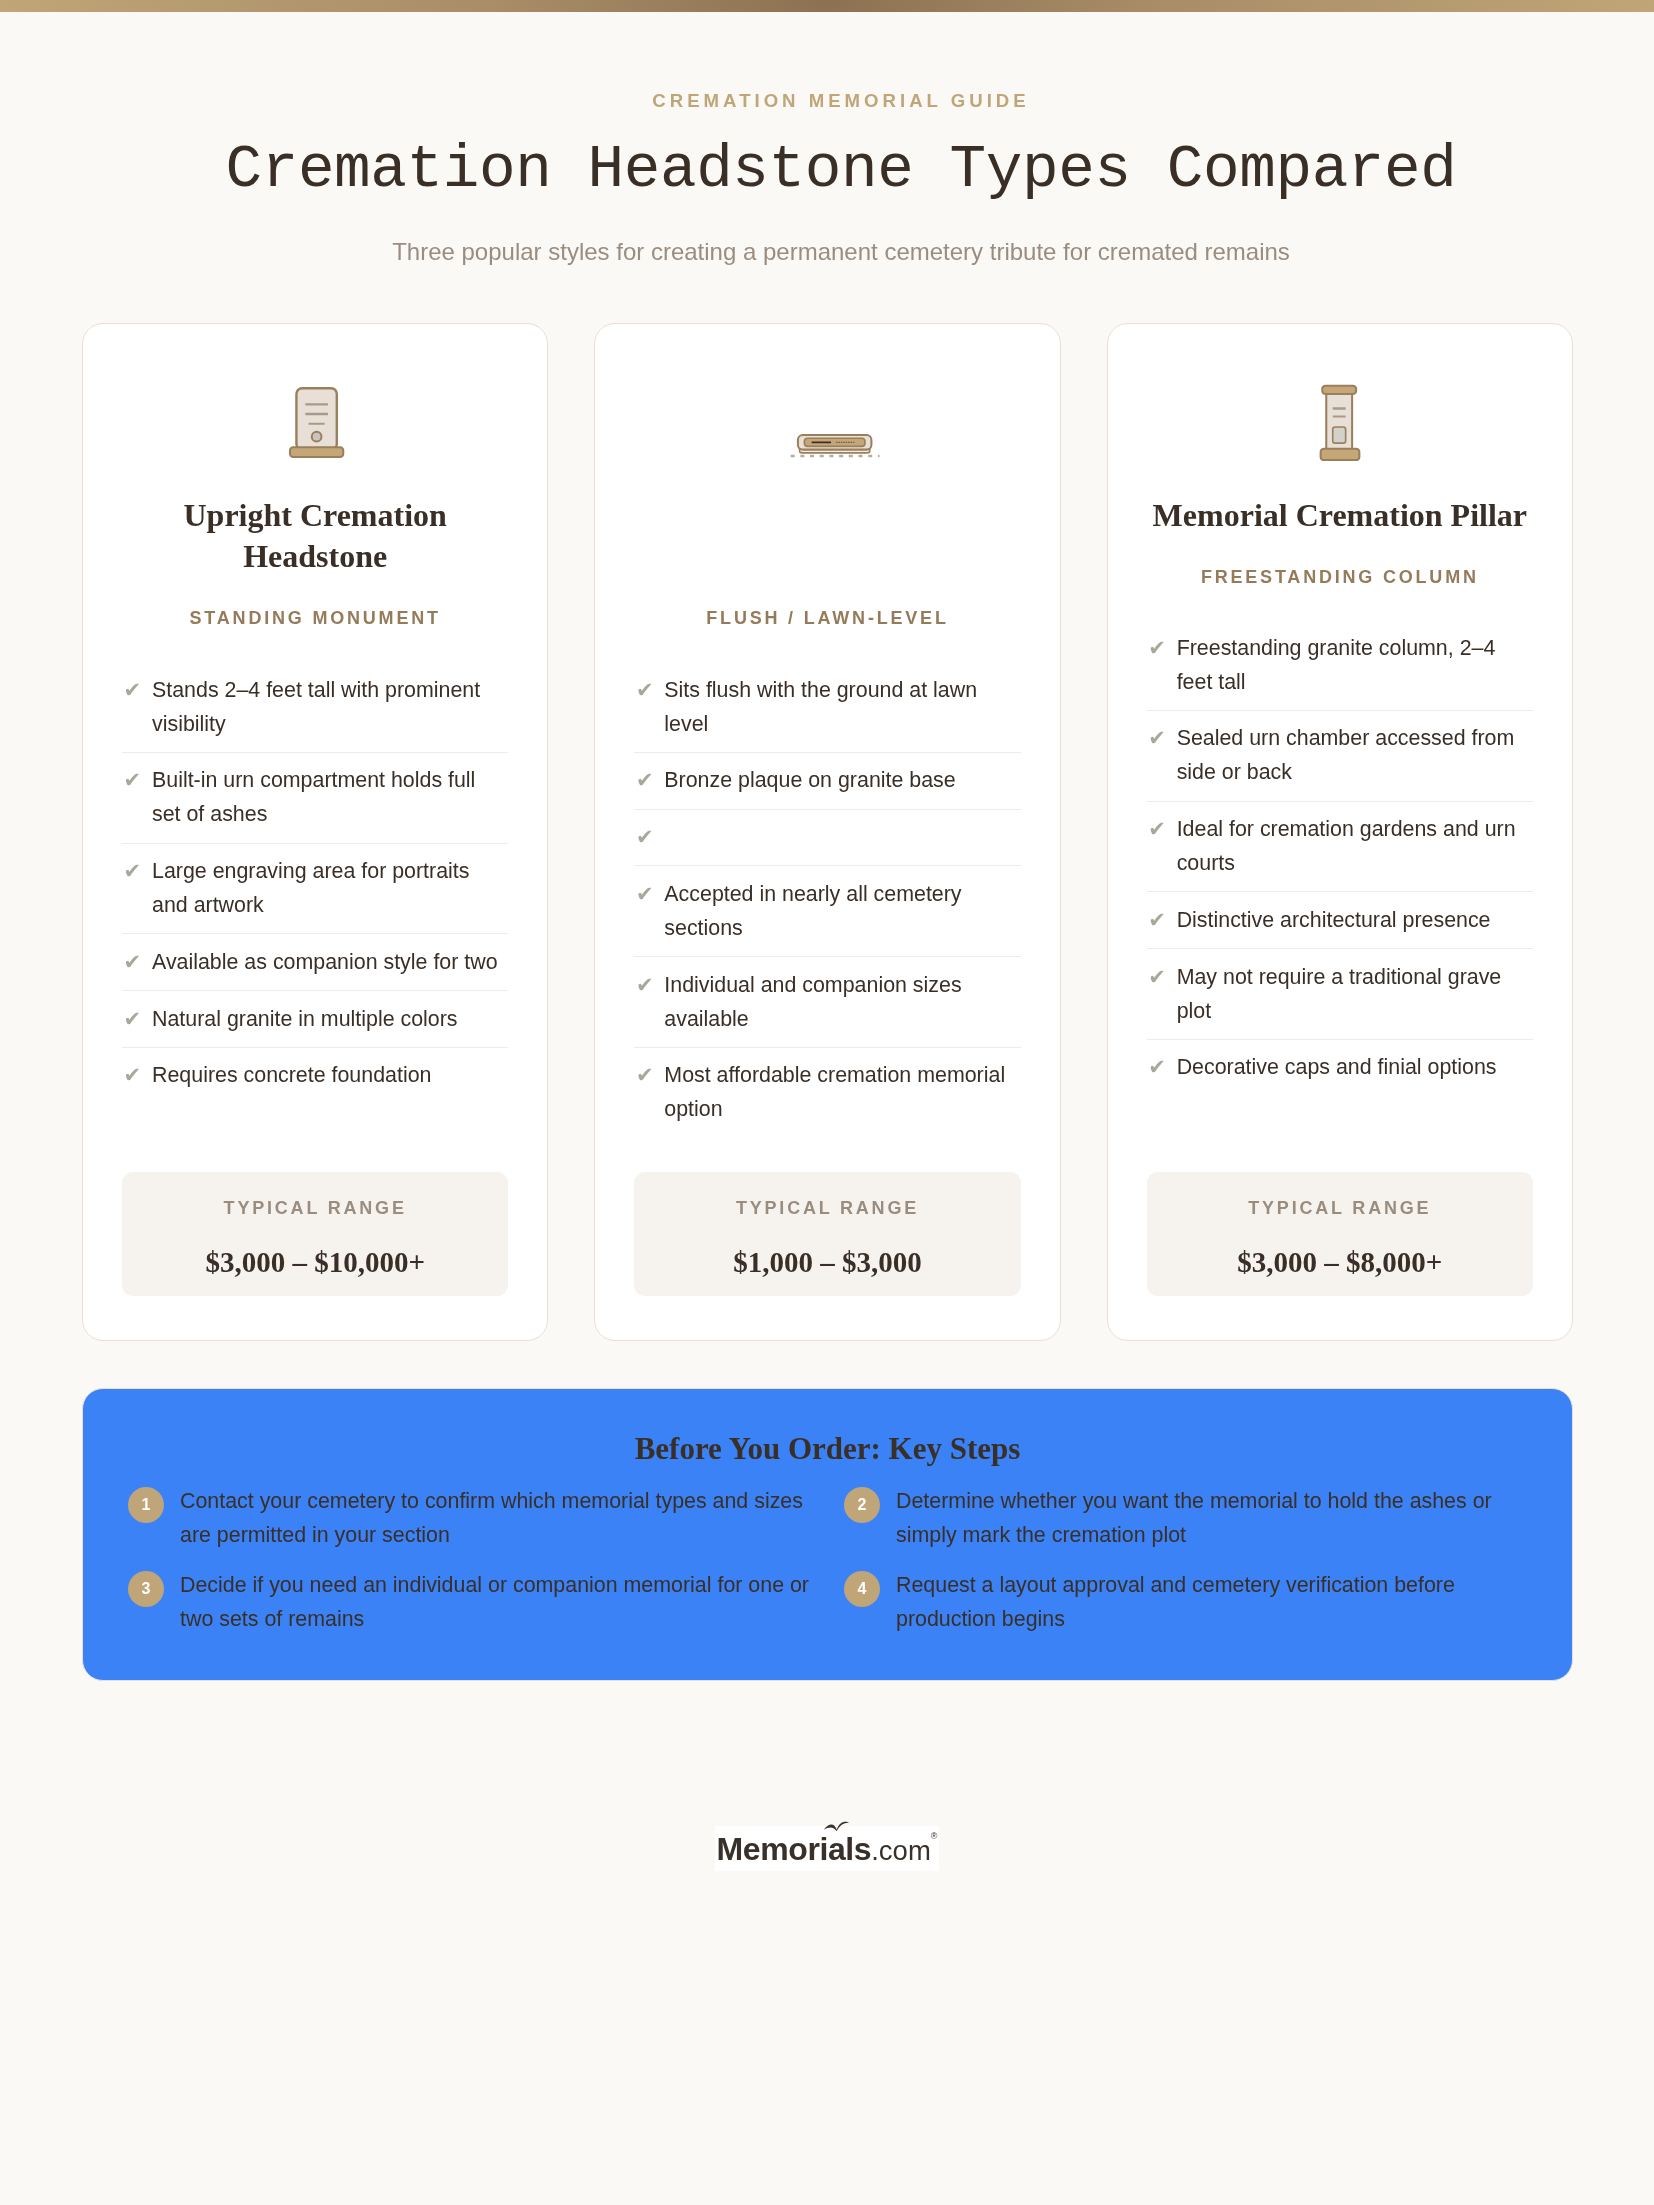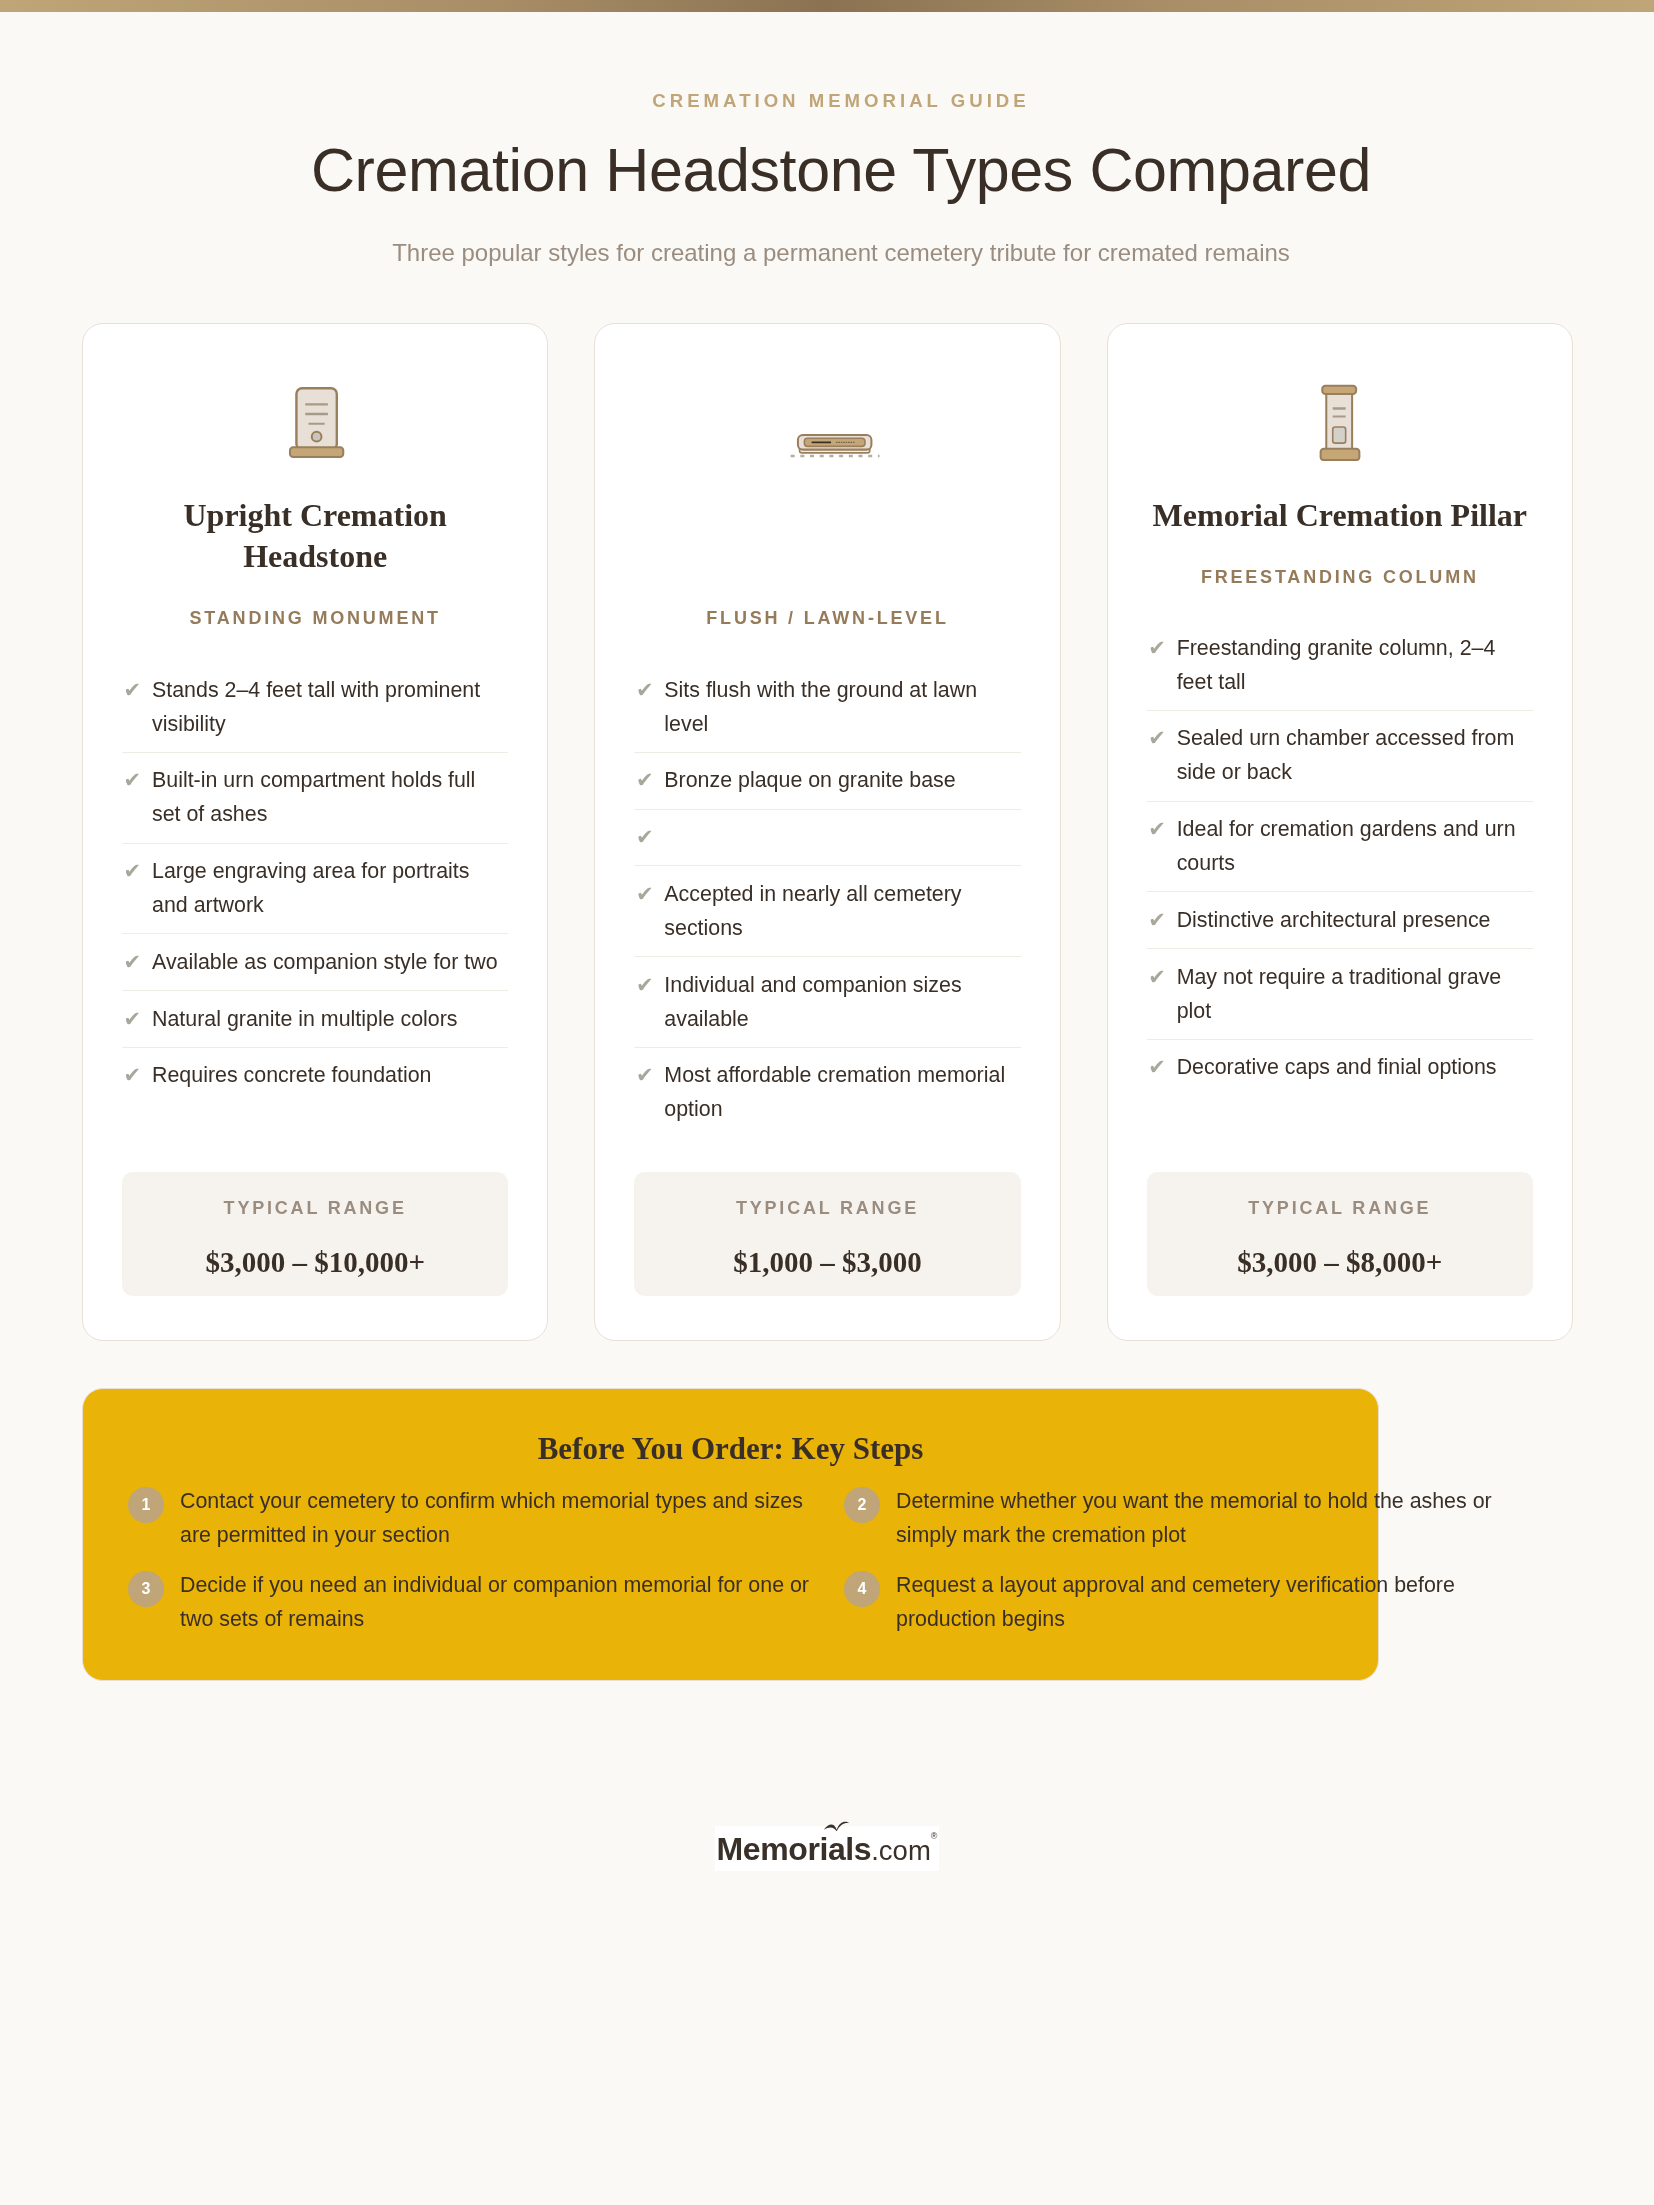--- a/index.html
+++ b/index.html
@@ -2,21 +2,21 @@
 <html style="font-size:13px"><head>
   <meta charset="utf-8">
   <style>
     * { box-sizing: border-box; margin: 0; padding: 0; }
     html, body { width: 1654px; height: 2205px; background: #fbf9f5; }
     body { font-family: "Liberation Sans", "DejaVu Sans", sans-serif; color: #3a2f27; position: relative; }
     .top-bar { position: absolute; top: 0; left: 0; width: 1654px; height: 12px;
       background: linear-gradient(90deg, #bfa577 0%, #a88d67 30%, #8c7252 50%, #a88d67 70%, #bfa577 100%); }
     .header { position: absolute; top: 90px; left: 0; width: 1654px; text-align: center; padding-left: 28px; }
     .eyebrow { font-size: 18.6px; font-weight: bold; letter-spacing: 4px; color: #bfa577; }
-    .page-title { font-family: Liberation Sans, sans-serif; font-size: 61px; font-weight: normal;
+    .page-title { font-family: Liberation Mono, monospace; font-size: 61px; font-weight: normal;
       color: #3a2f27; margin-top: 22.6px; letter-spacing: -0.4px; }
     .subtitle { font-size: 24px; color: #9a8d80; margin-top: 34px; }
 
     .cards { position: absolute; top: 323px; left: 82px; width: 1491px; display: flex; gap: 46px; }
     .card { width: 474px; height: 1018px; background: #ffffff; border: 1.6px solid #e8e0d6; border-radius: 21px;
       position: relative; padding: 0 39px; }
     .card-icon { position: absolute; top: 48px; left: 50%; transform: translateX(-50%); width: 105px; height: 89px; }
     .card-title { position: absolute; left: 39px; right: 39px; text-align: center;
       font-family: "Liberation Serif", "DejaVu Serif", serif; font-size: 32px; line-height: 41px; color: #3a2f27; }
     .card-subtitle { position: absolute; left: 39px; right: 39px; text-align: center;
@@ -25,22 +25,22 @@
     .feature { display: flex; align-items: flex-start; padding: 10.5px 0 11.3px 0; border-bottom: 1.6px solid #efebe5; }
     .feature:last-child { border-bottom: none; }
     .check { width: 30px; flex: 0 0 30px; color: #a8a79a; font-size: 21px; line-height: 34px; padding-left: 1.6px; }
     .feature-text { font-size: 21.4px; line-height: 34px; color: #3a2f27; }
     .price-box { position: absolute; left: 39px; right: 39px; top: 848px; height: 124px;
       background: #f6f3ee; border-radius: 11px; text-align: center; padding-top: 26px; }
     .price-label { font-size: 18px; font-weight: bold; letter-spacing: 2.8px; color: #9a8d80; }
     .price-value { font-family: "Liberation Serif", "DejaVu Serif", serif; font-size: 29px; font-weight: bold;
       color: #3a2f27; margin-top: 27px; }
 
-    .steps-panel { position: absolute; top: 1388px; left: 82px; width: 1297px; height: 293px;
-      background: #eab308; border: 1.6px solid #e8e0d6; border-radius: 21px; }
+    .steps-panel { position: absolute; top: 1388px; left: 82px; width: 1491px; height: 293px;
+      background: #3b82f6; border: 1.6px solid #e8e0d6; border-radius: 21px; }
     .steps-title { position: absolute; top: 42px; left: 0; right: 0; text-align: center;
       font-family: "Liberation Serif", "DejaVu Serif", serif; font-size: 31px; color: #3a2f27; }
     .steps-grid { position: absolute; top: 95px; left: 45px; right: 45px; display: grid;
       grid-template-columns: 716px 1fr; row-gap: 16px; column-gap: 0; }
     .step { display: flex; align-items: flex-start; }
     .step-num { width: 36px; height: 36px; flex: 0 0 36px; border-radius: 50%; background: #bfa577; color: #ffffff;
       font-size: 16px; font-weight: bold; text-align: center; line-height: 36px; margin-top: 3.2px; margin-right: 16px; }
     .step-text { font-size: 21.4px; line-height: 34px; color: #3a2f27; width: 646px; }
 
     .footer-logo { position: absolute; top: 1826px; left: 0; width: 1654px; text-align: center; }

